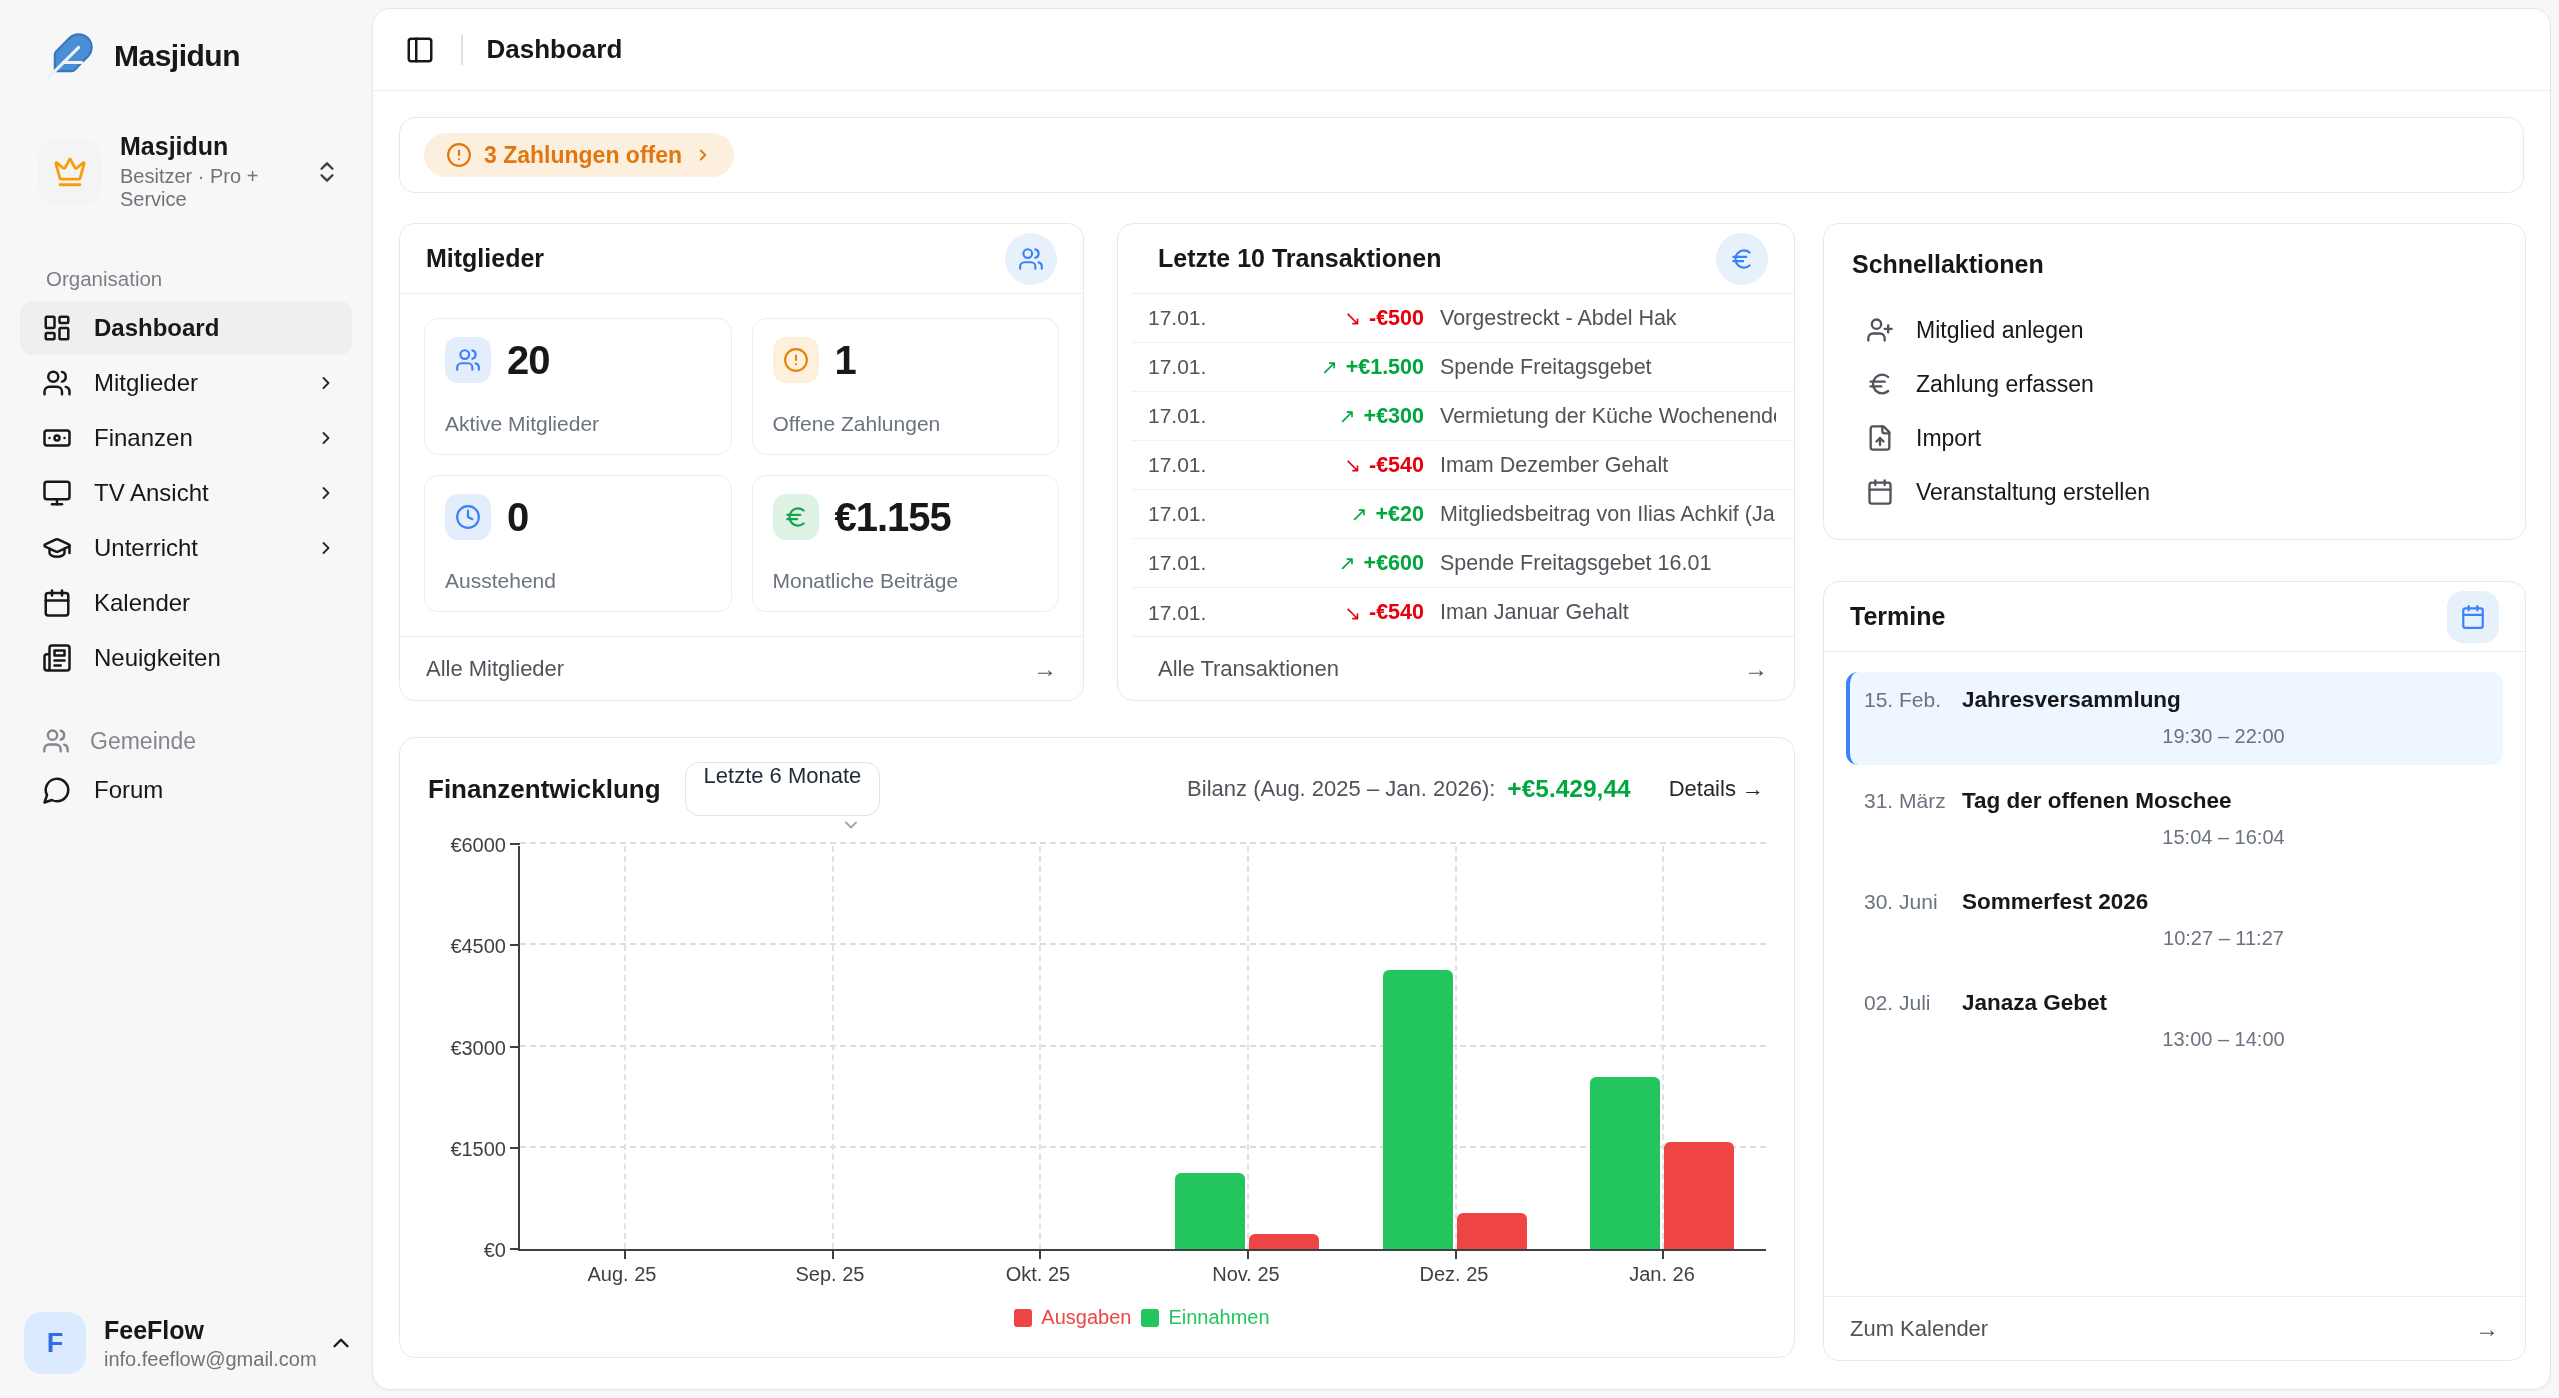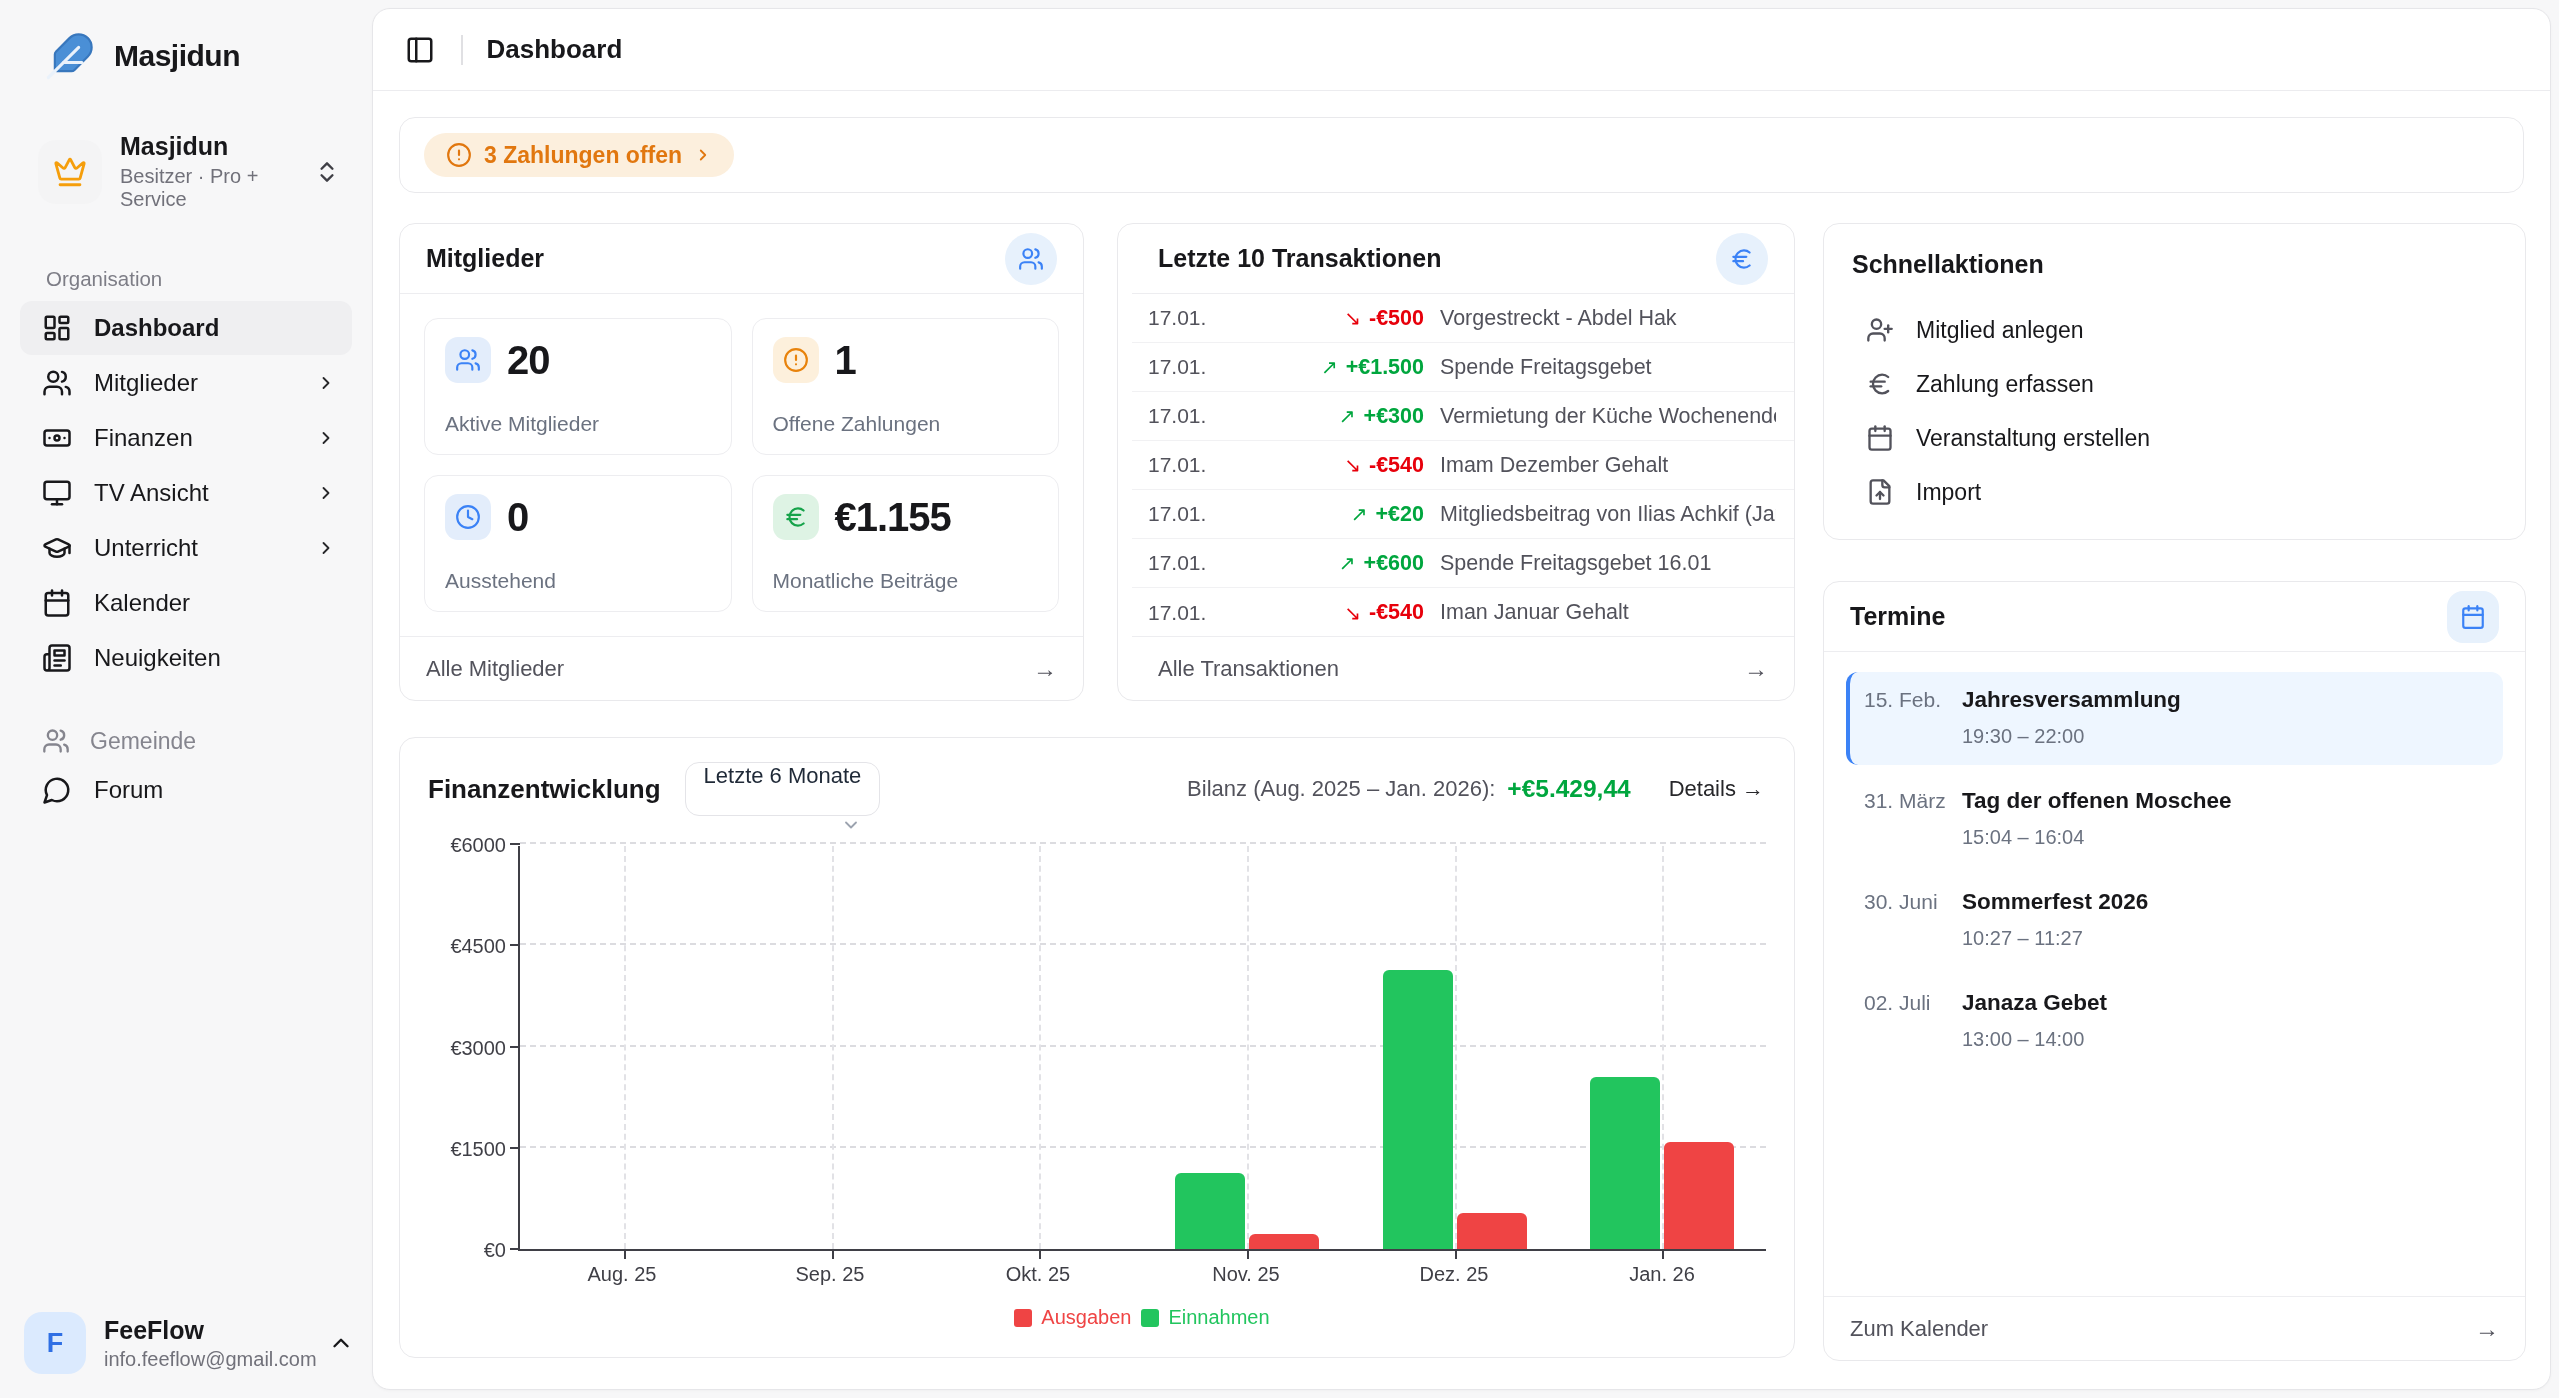--- a/index.html
+++ b/index.html
@@ -93,21 +93,21 @@
   .qa-item .qicon { width:28px; height:28px; color:#52525b; flex:none; }
 
   
   .card.termine { height:780px; display:flex; flex-direction:column; }
   .ev-list { padding:20px 22px; flex:1; overflow:hidden; }
   .event { padding:15px 18px; border-radius:12px; margin-bottom:8px; cursor:pointer; }
   .event.highlight { background:#eef6ff; border-left:4px solid #3b82f6; padding-left:14px; }
   .ev-top { display:flex; align-items:baseline; gap:14px; }
   .ev-date { color:#6b7280; font-size:21px; min-width:84px; flex:none; }
   .ev-title { font-size:22.5px; font-weight:700; }
-  .ev-time { margin:12px 0 2px 98px; color:#6b7280; font-size:20px; }
+  .ev-time { margin:12px 0 2px 98px; color:#6b7280; font-size:20px;text-align:center; }
 
   
   .card.chart { width:1396px; height:621px; }
   .chart-header { display:flex; align-items:center; padding:24px 30px 0 28px; }
   .chart-header .card-title { font-size:26px; }
   .dropdown { margin-left:24px; height:54px; border:1.5px solid #e4e4e8; border-radius:14px; padding:0 18px; display:flex; align-items:flex-end; gap:26px; font-size:22px; color:#1f2937; cursor:pointer;flex-direction:column; }
   .dropdown .dchev { color:#9ca3af; }
   .chart-right { margin-left:auto; display:flex; align-items:center; gap:12px; }
   .balance-label { font-size:22px; color:#52525b; }
   .balance-value { font-size:24.5px; font-weight:800; color:#00a63e; }
@@ -590,38 +590,38 @@
                   <path d="M4 10h12"></path>
                   <path d="M4 14h9"></path>
                   <path d="M19 6a7.7 7.7 0 0 0-5.2-2A7.9 7.9 0 0 0 6 12c0 4.4 3.5 8 7.8 8 2 0 3.8-.8 5.2-2"></path>
                 </svg>
             </span>
             <span>Zahlung erfassen</span>
           </div>
           <div class="qa-item">
             <span class="qicon">
               <svg width="28" height="28" viewBox="0 0 24 24" fill="none" stroke="currentColor" stroke-width="2" stroke-linecap="round" stroke-linejoin="round">
+                  <path d="M15 2H6a2 2 0 0 0-2 2v16a2 2 0 0 0 2 2h12a2 2 0 0 0 2-2V7Z"></path>
+                  <path d="M14 2v4a2 2 0 0 0 2 2h4"></path>
+                  <path d="M12 12v6"></path>
+                  <path d="m15 15-3-3-3 3"></path>
+                </svg>
+            </span>
+            <span>Import</span>
+          </div>
+          <div class="qa-item">
+            <span class="qicon">
+              <svg width="28" height="28" viewBox="0 0 24 24" fill="none" stroke="currentColor" stroke-width="2" stroke-linecap="round" stroke-linejoin="round">
                   <path d="M8 2v4"></path>
                   <path d="M16 2v4"></path>
                   <rect width="18" height="18" x="3" y="4" rx="2"></rect>
                   <path d="M3 10h18"></path>
                 </svg>
             </span>
             <span>Veranstaltung erstellen</span>
-          </div>
-          <div class="qa-item">
-            <span class="qicon">
-              <svg width="28" height="28" viewBox="0 0 24 24" fill="none" stroke="currentColor" stroke-width="2" stroke-linecap="round" stroke-linejoin="round">
-                  <path d="M15 2H6a2 2 0 0 0-2 2v16a2 2 0 0 0 2 2h12a2 2 0 0 0 2-2V7Z"></path>
-                  <path d="M14 2v4a2 2 0 0 0 2 2h4"></path>
-                  <path d="M12 12v6"></path>
-                  <path d="m15 15-3-3-3 3"></path>
-                </svg>
-            </span>
-            <span>Import</span>
           </div>
         </section>
 
         <section class="card termine">
           <div class="card-header">
             <span class="card-title">Termine</span>
             <span class="hbadge square">
               <svg width="26" height="26" viewBox="0 0 24 24" fill="none" stroke="currentColor" stroke-width="2" stroke-linecap="round" stroke-linejoin="round">
                   <path d="M8 2v4"></path>
                   <path d="M16 2v4"></path>

